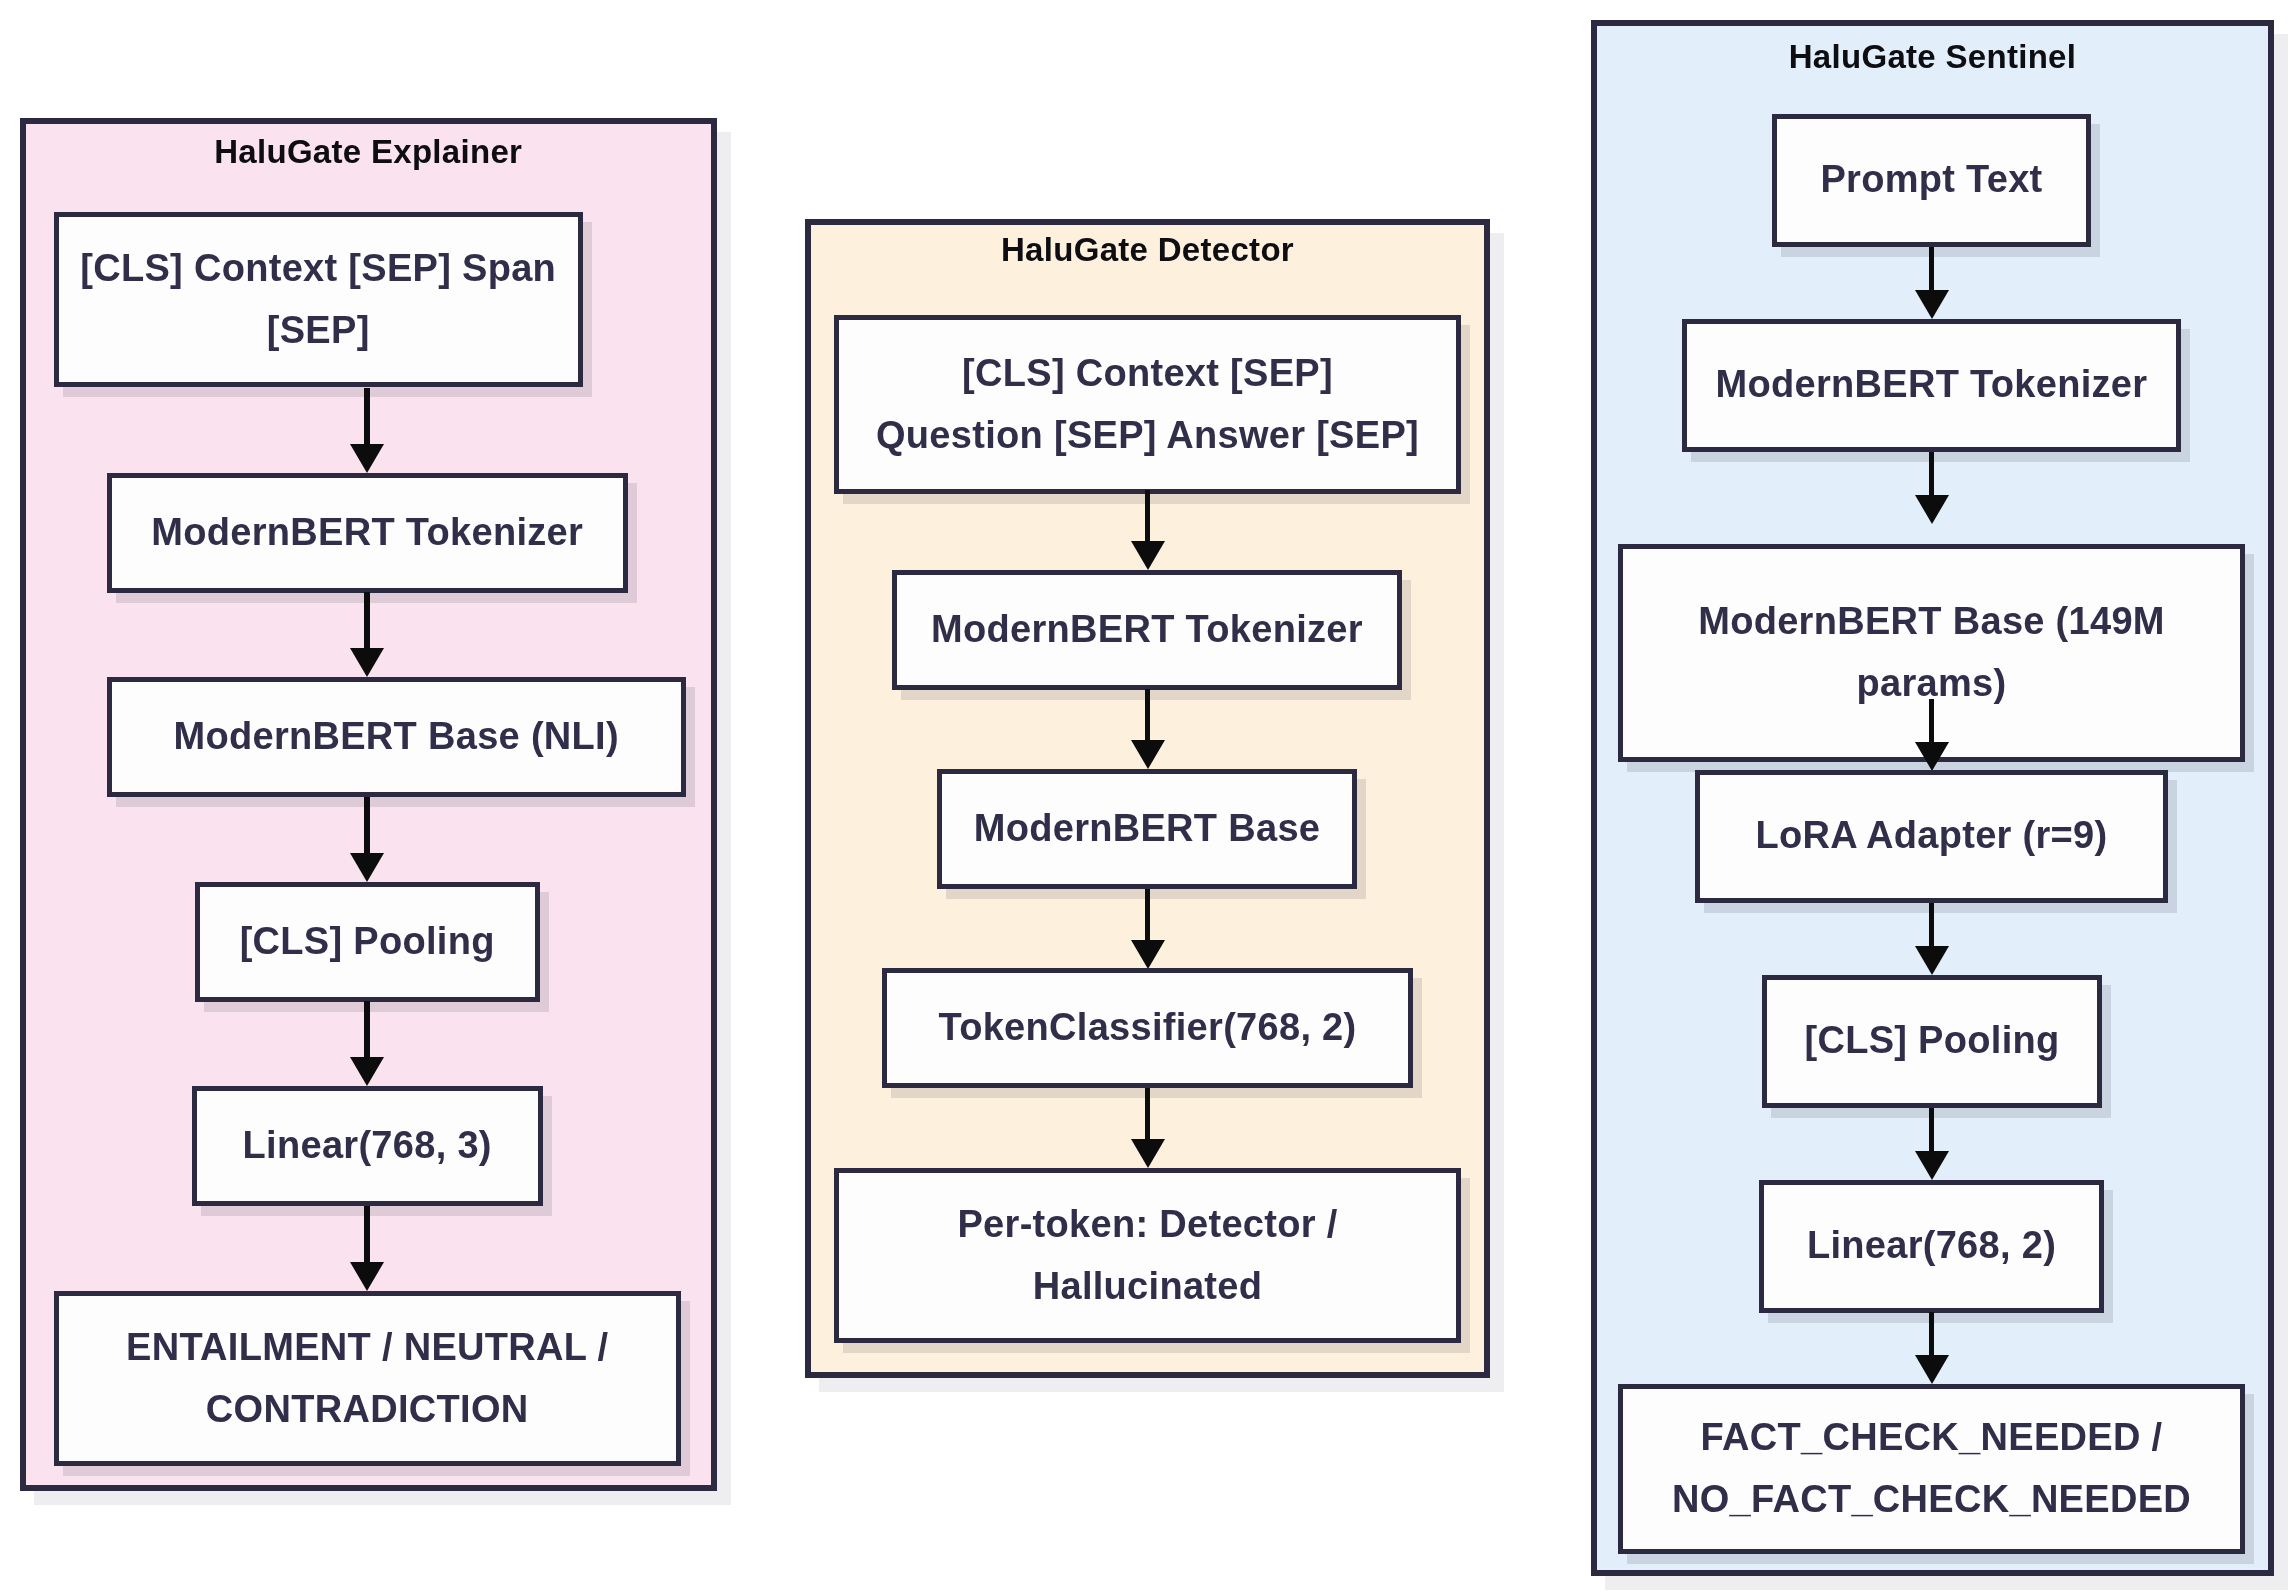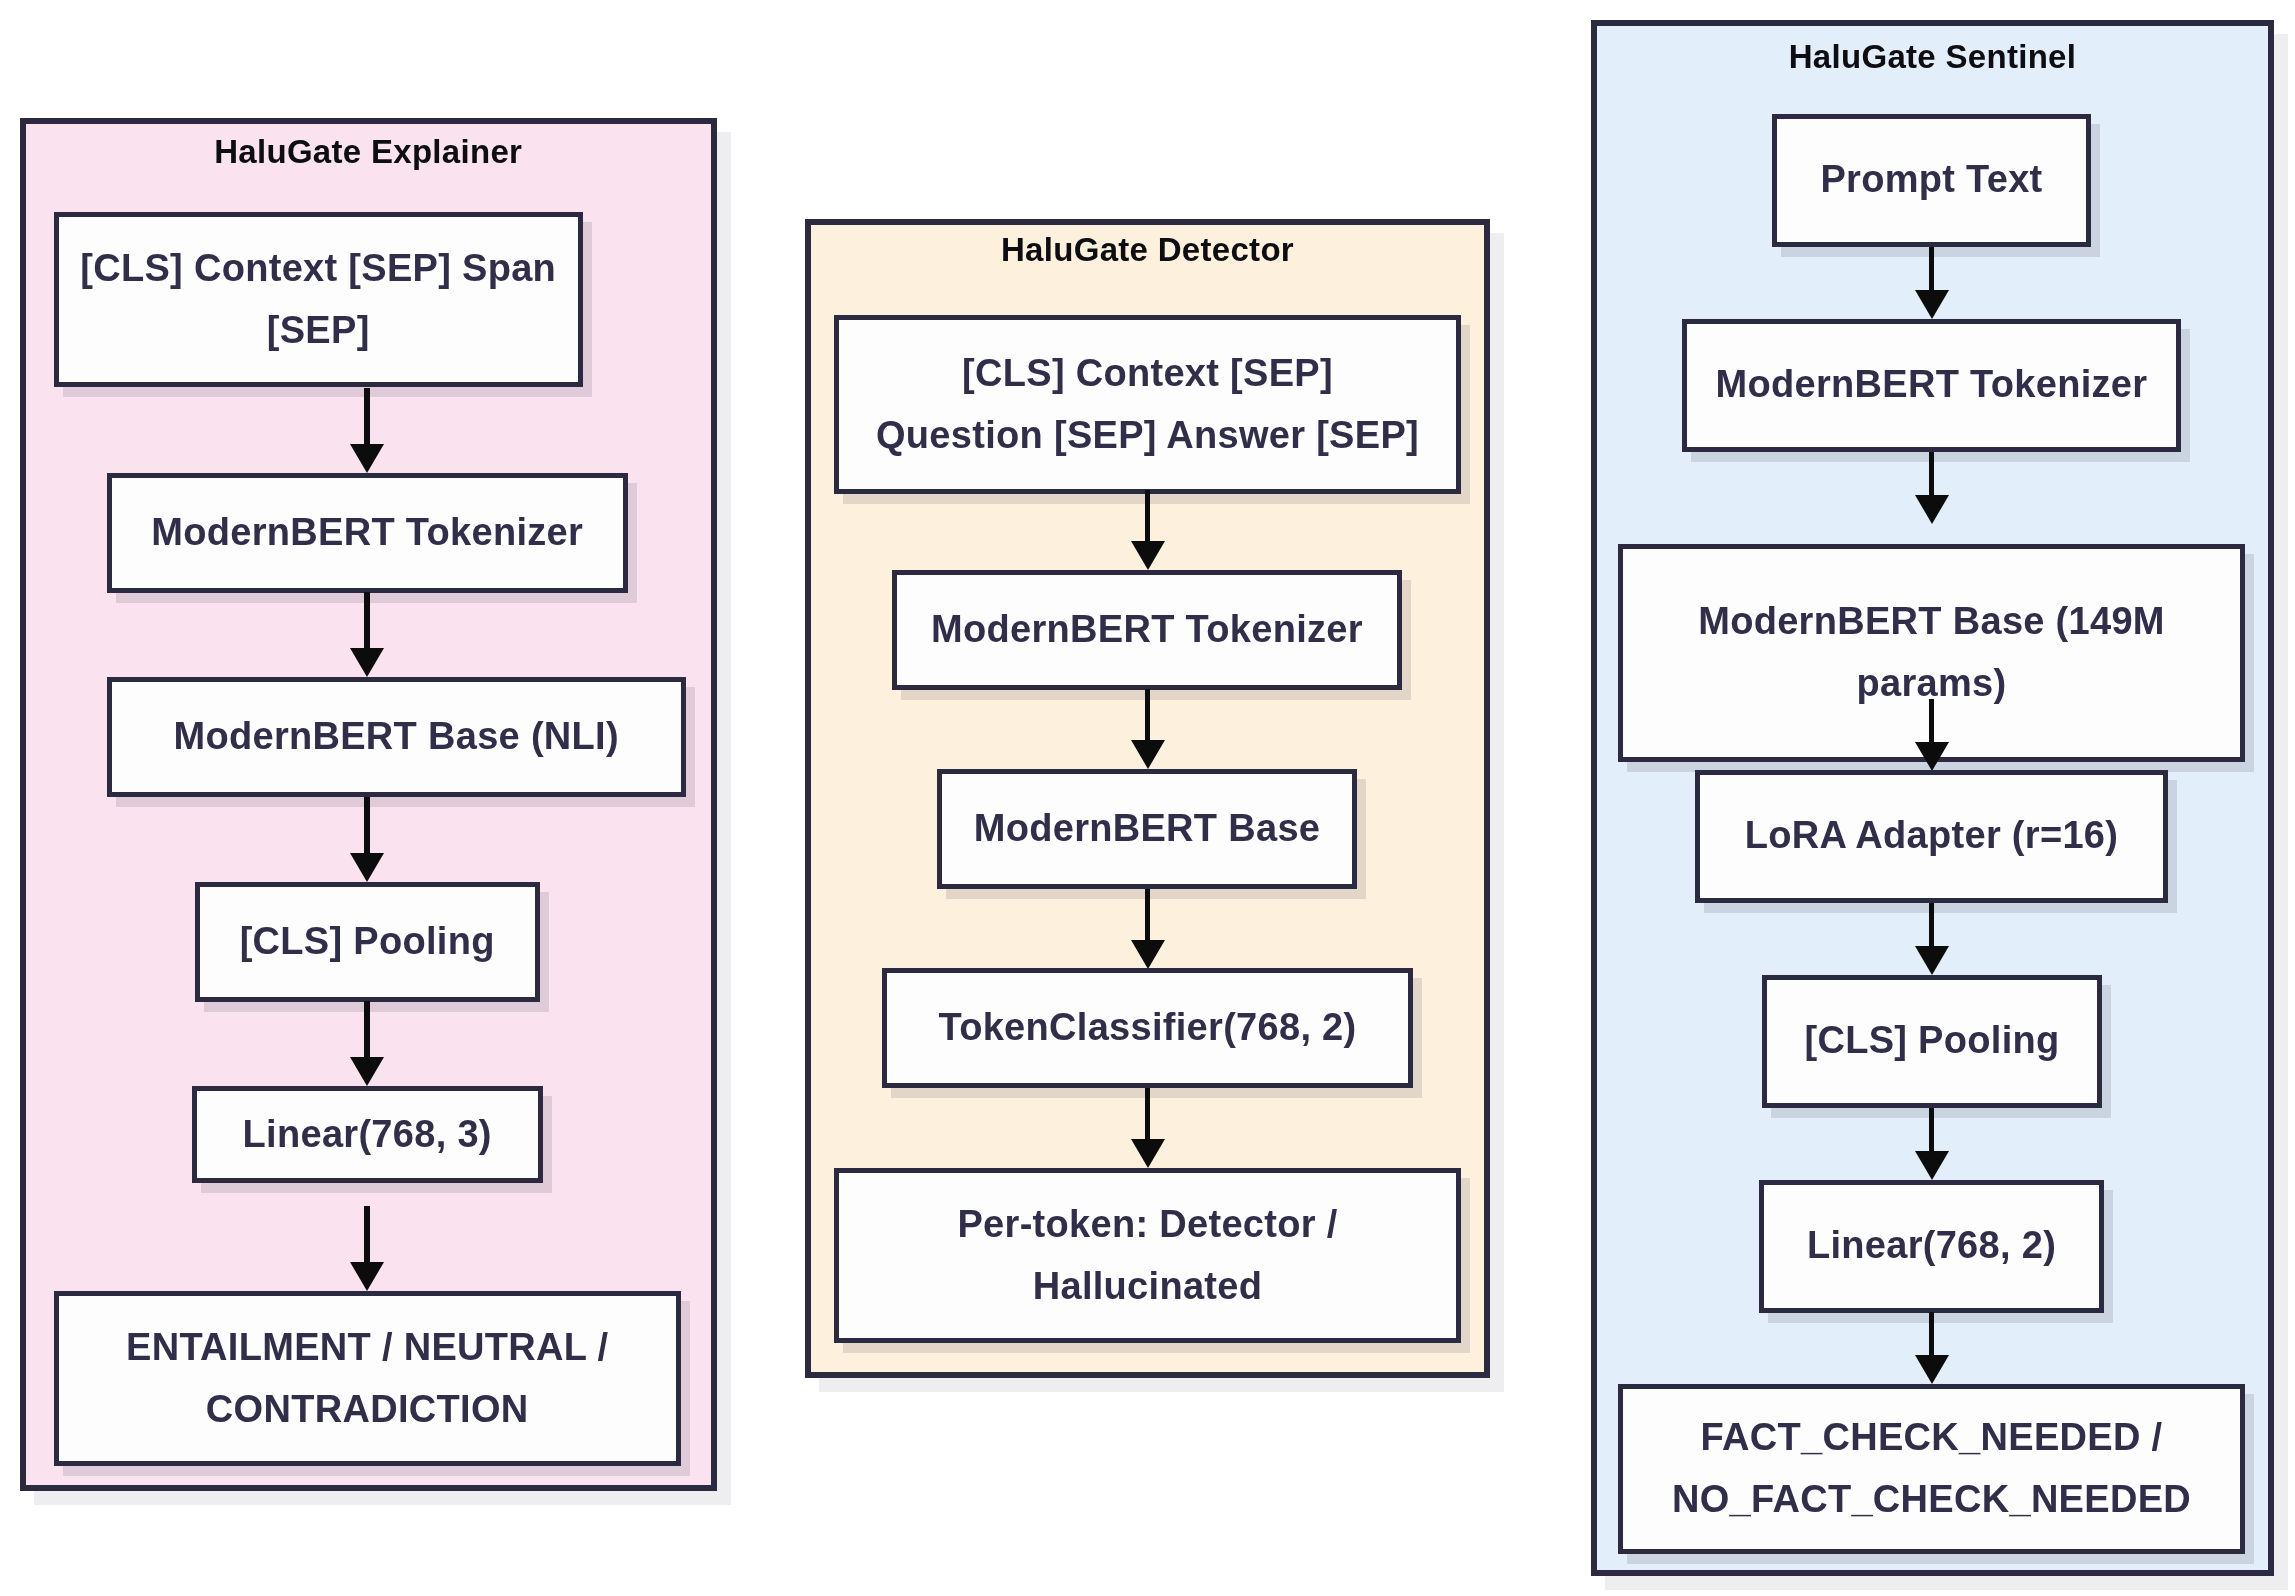--- a/index.html
+++ b/index.html
@@ -87,21 +87,21 @@
       </div>
 
     <div class="flow-box" style="left:169px;top:758px;width:345px;height:120px">
       <span class="box-label">[CLS] Pooling</span>
     </div>
     <div class="arrow" style="left:324px;top:877px;height:85px">
         <div class="shaft"></div>
         <div class="head"></div>
       </div>
 
-    <div class="flow-box" style="left:166px;top:962px;width:351px;height:97px">
+    <div class="flow-box" style="left:166px;top:962px;width:351px;height:120px">
       <span class="box-label">Linear(768, 3)</span>
     </div>
     <div class="arrow" style="left:324px;top:1082px;height:85px">
         <div class="shaft"></div>
         <div class="head"></div>
       </div>
 
     <div class="flow-box" style="left:28px;top:1167px;width:627px;height:175px">
       <span class="box-label">ENTAILMENT / NEUTRAL /
 CONTRADICTION</span>
@@ -172,21 +172,21 @@
     <div class="flow-box" style="left:21px;top:518px;width:627px;height:218px">
       <span class="box-label">ModernBERT Base (149M
 params)</span>
     </div>
     <div class="arrow" style="left:317px;top:673px;height:72px">
         <div class="shaft"></div>
         <div class="head"></div>
       </div>
 
     <div class="flow-box" style="left:98px;top:744px;width:473px;height:133px">
-      <span class="box-label">LoRA Adapter (r=16)</span>
+      <span class="box-label">LoRA Adapter (r=9)</span>
     </div>
     <div class="arrow" style="left:317px;top:877px;height:72px">
         <div class="shaft"></div>
         <div class="head"></div>
       </div>
 
     <div class="flow-box" style="left:165px;top:949px;width:340px;height:133px">
       <span class="box-label">[CLS] Pooling</span>
     </div>
     <div class="arrow" style="left:317px;top:1082px;height:72px">

